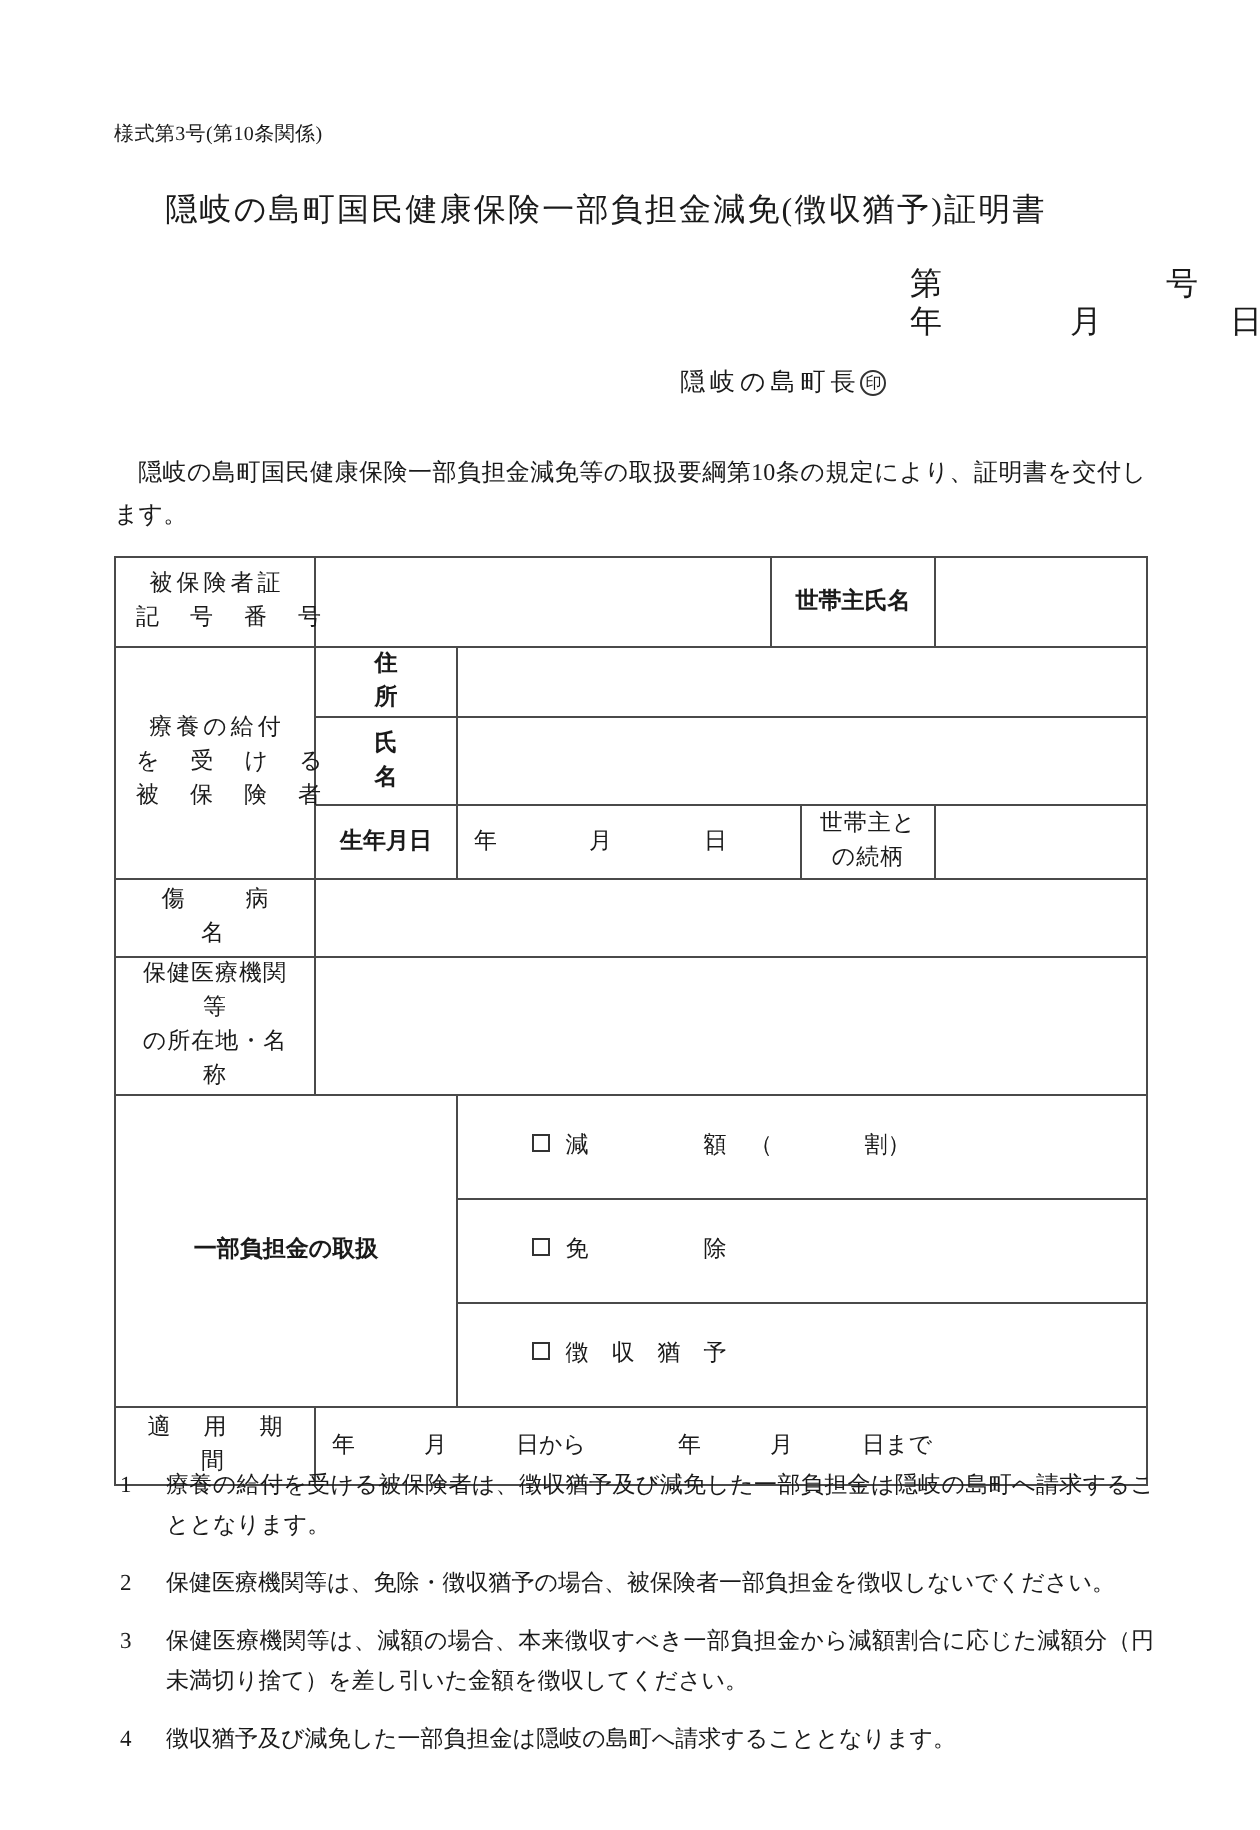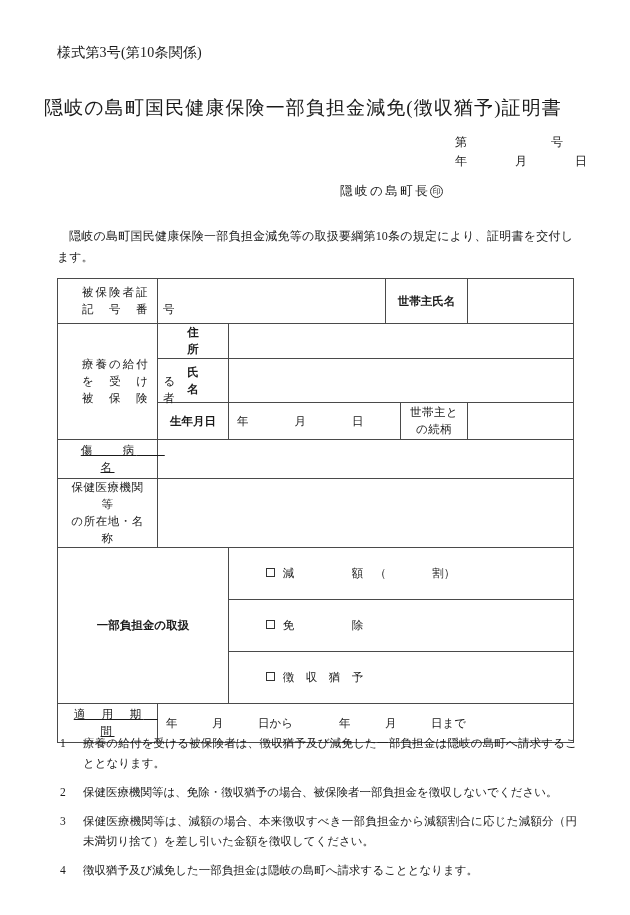--- a/index.html
+++ b/index.html
@@ -22,42 +22,42 @@
     left: 0; top: 0;
     width: 630px;
     height: 915px;
     box-sizing: border-box;
   }
 
   
   .form-no {
     position: absolute;
     left: 57px;
-    top: 44px;
-    font-size: 14px;
+    top: 60px;
+    font-size: 10px;
     letter-spacing: 0.2px;
     white-space: nowrap;
   }
 
   .doc-title {
     position: absolute;
     left: 0;
     top: 95px;
     width: 606px;
     text-align: center;
-    font-size: 19px;
+    font-size: 16px;
     letter-spacing: 1.1px;
     white-space: nowrap;
   }
 
   .meta-block {
     position: absolute;
     left: 455px;
     top: 133px;
-    font-size: 12px;
+    font-size: 16px;
     line-height: 19px;
   }
   .meta-line {
     white-space: pre;
   }
 
   .mayor-row {
     position: absolute;
     left: 340px;
     top: 183px;
@@ -109,28 +109,27 @@
     line-height: 17px;
   }
   .lbl {
     text-align: center;
     font-weight: bold;
   }
   .lbl-spread2 {
     text-align: center;
     letter-spacing: 2.5px;
     text-indent: 2.5px;
-    text-decoration: underline;
   }
   .lbl-stack {
     text-align: center;
     letter-spacing: 2px;
     text-indent: 2px;
   }
-  .lbl-stack div { white-space: nowrap; margin-left: 14px; }
+  .lbl-stack div { white-space: nowrap; }
   .lbl-block {
     text-align: center;
     letter-spacing: 0.5px;
     line-height: 18px;
   }
   .datecell {
     white-space: pre;
     padding-left: 30px;
   }
   .datecell-long {

